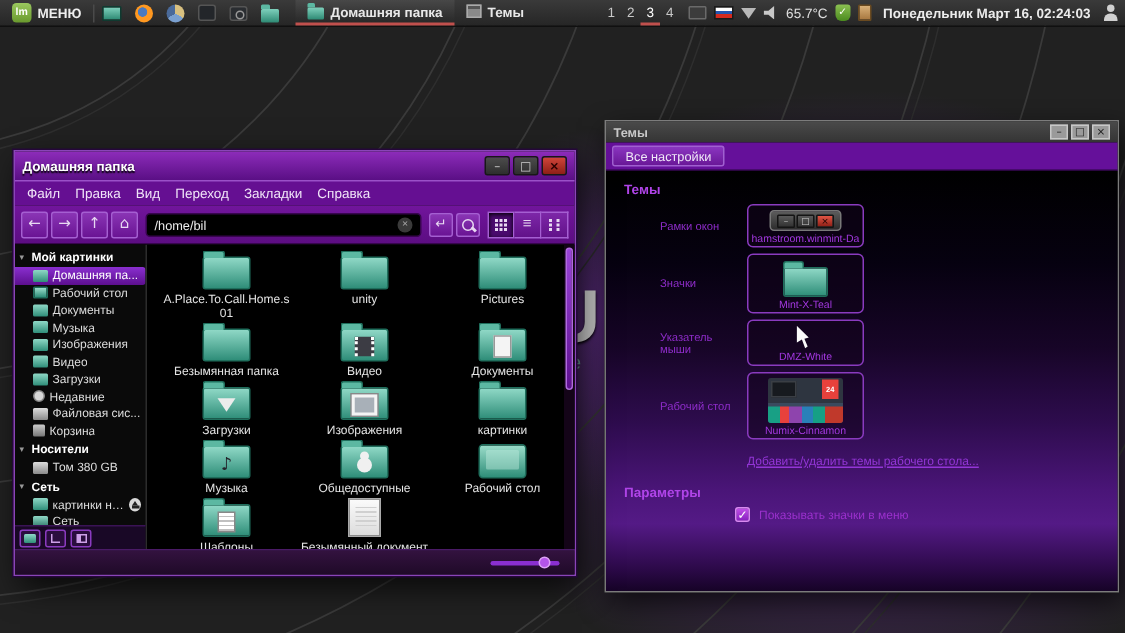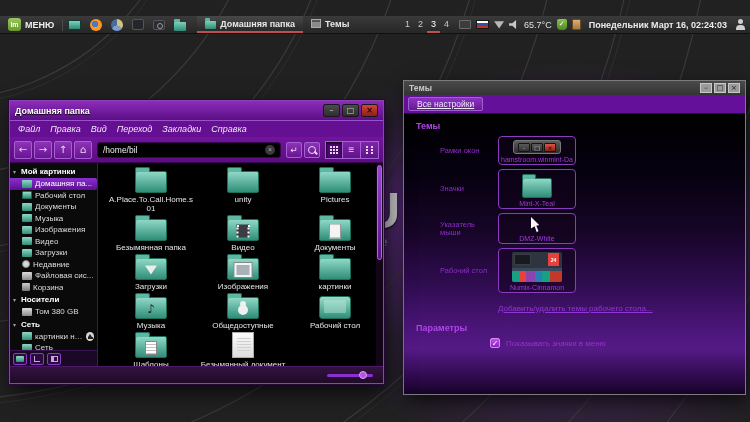--- a/index.html
+++ b/index.html
@@ -5,21 +5,21 @@
   * { box-sizing:border-box; margin:0; padding:0; }
   html,body { width:750px; height:422px; overflow:hidden; }
   body { font-family:"Liberation Sans","DejaVu Sans",sans-serif; background:#1c1c1c; position:relative; }
 
   
   .wall { position:absolute; inset:0; z-index:0; }
   .wp-letter { position:absolute; left:364px; top:182px; z-index:1; font-size:50px; font-weight:bold; color:#dcdcdc; text-shadow:0 1px 2px #000; }
   .wp-sub { position:absolute; left:372px; top:234px; z-index:1; font-size:13px; color:#6fae9e; letter-spacing:1px; }
 
   
-  .panel { position:absolute; top:16px; left:0; width:750px; height:18px; z-index:10;
+  .panel { position:absolute; top:0; left:0; width:750px; height:18px; z-index:10;
     background:linear-gradient(#3a3a3a,#262626); border-bottom:1px solid #101010;
     display:flex; align-items:center; padding:0 4px; color:#ddd; font-size:9px; }
   .menu-btn { display:flex; align-items:center; gap:4px; padding:0 4px; height:100%; }
   .mint-logo { width:13px; height:13px; border-radius:3px; background:linear-gradient(#9ac85e,#6a9a2e); color:#fff; font-size:7px; font-weight:bold; line-height:13px; text-align:center; }
   .mint-logo::before { content:"lm"; }
   .menu-label { font-weight:bold; color:#eee; }
   .sep { width:1px; height:12px; background:#4a4a4a; margin:0 4px; }
   .launchers { display:flex; align-items:center; gap:6px; height:100%; }
   .launcher { display:flex; align-items:center; justify-content:center; width:15px; height:100%; }
   .li { display:block; }
@@ -64,21 +64,21 @@
 
   
   .fm { left:9px; top:100px; width:375px; height:284px; z-index:5; background:#0d0d0d;
         border:1px solid #8a44b8; box-shadow:0 0 0 1px #25073a, 4px 8px 20px rgba(0,0,0,.75); }
   .fm-titlebar { height:19px; flex:0 0 19px; background:linear-gradient(#8d2cba,#5a0f85); display:flex; align-items:center; padding:0 5px; }
   .fm-title { font-size:9px; font-weight:bold; color:#fff; text-shadow:0 1px 1px #000; }
   .tb-btns { margin-left:auto; display:flex; }
   .wbtn { width:17px; height:13px; margin-left:2px; background:linear-gradient(#4c4c4c,#2e2e2e); border:1px solid #181818; border-radius:2px; color:#ccc; font-size:8px; line-height:11px; text-align:center; font-family:"DejaVu Sans",sans-serif; }
   .wbtn.close { background:linear-gradient(#d0453a,#8e1f16); color:#2a0000; font-weight:bold; }
   .fm-menubar { height:17px; flex:0 0 17px; background:#650f92; border-top:1px solid #9a50c8; display:flex; align-items:center; padding:0 3px; }
-  .mi { font-size:9px; color:#f0e4f8; padding:0 5px;font-style:italic; }
+  .mi { font-size:9px; color:#f0e4f8; padding:0 5px; }
   .fm-toolbar { height:26px; flex:0 0 26px; background:linear-gradient(#71159c,#5c0d82); border-bottom:1px solid #38054f; display:flex; align-items:center; padding:0 4px; gap:2px; }
   .nav { width:18px; height:18px; background:linear-gradient(#8a35b5,#6a1494); border:1px solid #a55fd2; border-radius:2px; color:#e8d8f2; font-size:10px; line-height:15px; text-align:center; font-family:"DejaVu Sans",sans-serif; }
   .pathbox { flex:1; height:16px; background:#000; border:1px solid #38054f; border-radius:3px; display:flex; align-items:center; padding:0 5px; margin:0 3px; }
   .pathtext { color:#eee; font-size:8.5px; }
   .clearbtn { margin-left:auto; width:10px; height:10px; border-radius:50%; background:#3a3a3a; color:#aaa; font-size:7px; line-height:9px; text-align:center; }
   .act { width:16px; height:16px; background:linear-gradient(#8a35b5,#6a1494); border:1px solid #a55fd2; border-radius:2px; color:#e8d8f2; font-size:9px; line-height:14px; text-align:center; position:relative; font-family:"DejaVu Sans",sans-serif; }
   .mag::before { content:""; position:absolute; left:3px; top:3px; width:6px; height:6px; border:1.3px solid #e8d8f2; border-radius:50%; }
   .mag::after { content:""; position:absolute; left:9px; top:9px; width:4px; height:1.5px; background:#e8d8f2; transform:rotate(45deg); }
   .views { display:flex; margin-left:3px; }
   .view { width:18px; height:18px; background:linear-gradient(#7d27a8,#62128a); border:1px solid #a55fd2; display:flex; align-items:center; justify-content:center; color:#e8d8f2; font-size:10px; }
@@ -137,21 +137,21 @@
   .zoomslider { position:absolute; right:10px; top:7px; width:46px; height:3px; border-radius:2px; background:#8a2fd0; }
   .zthumb { position:absolute; left:70%; top:-3px; width:8px; height:8px; border-radius:50%; background:#b354e8; border:1px solid #dca2f5; }
 
   
   .tw { left:403px; top:80px; width:343px; height:315px; z-index:4; background:#000;
         border:1px solid #7c7c7c; box-shadow:3px 7px 18px rgba(0,0,0,.7); }
   .tw-titlebar { height:14px; flex:0 0 14px; background:linear-gradient(#4a4a4a,#343434); display:flex; align-items:center; padding:0 5px; }
   .tw-title { font-size:8.5px; font-weight:bold; color:#c8c8c8; }
   .t-btn { width:12px; height:10px; margin-left:2px; background:#9a9a9a; border:1px solid #c8c8c8; color:#1a1a1a; font-size:7px; line-height:8px; text-align:center; font-family:"DejaVu Sans",sans-serif; }
   .tw-toolbar { height:19px; flex:0 0 19px; background:#65109a; border-bottom:1px solid #2a0540; display:flex; align-items:center; padding:0 4px; }
-  .allset { background:linear-gradient(#8a35c0,#6a1898); border:1px solid #a060d0; border-radius:2px; color:#f0e8f8; font-size:8.5px; padding:1px 8px;text-decoration:underline; }
+  .allset { background:linear-gradient(#8a35c0,#6a1898); border:1px solid #a060d0; border-radius:2px; color:#f0e8f8; font-size:8.5px; padding:1px 8px; }
   .tw-content { flex:1; padding:6px 10px 2px; overflow:hidden;
     background:linear-gradient(180deg,#000 0%,#060110 22%,#170527 42%,#2e0c4e 60%,#4a1578 76%,#541a86 84%,#2b0947 95%,#160327 100%); }
   .sec { color:#b044e8; font-weight:bold; font-size:9px; margin:1px 0 5px 2px; }
   .trow { display:flex; align-items:center; gap:6px; margin:0 0 4px 26px; }
   .tlabel { width:52px; flex:0 0 52px; font-size:7.5px; color:#8d2cc8; line-height:8px; }
   .pv { width:78px; border:1px solid #8a3bbf; border-radius:4px; background:rgba(18,4,28,.55); display:flex; flex-direction:column; align-items:center; justify-content:center; padding:3px 2px 1px; gap:2px; }
   .cap { font-size:7px; color:#a338e0; white-space:nowrap; max-width:72px; overflow:hidden; }
   .pv .pvx { display:none; }
   .pv.winbuttons .wb-bar { display:flex; }
   .pv.foldericon .pv-folder { display:block; }

